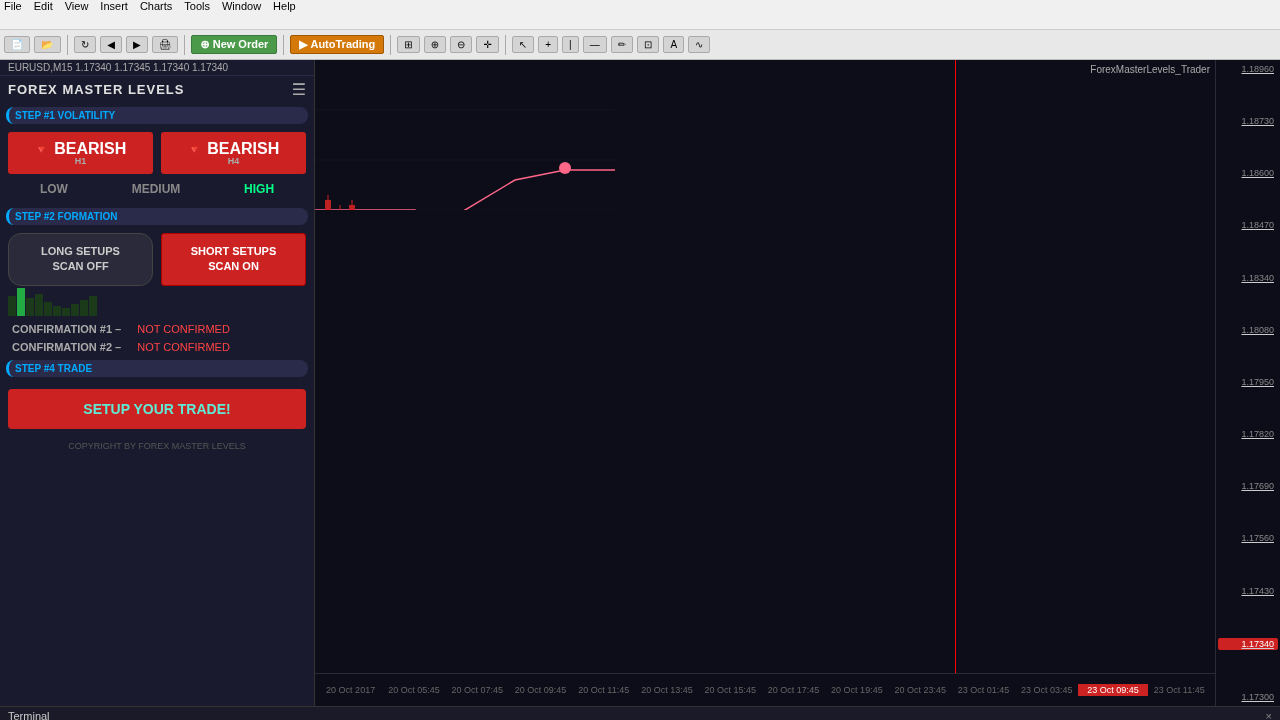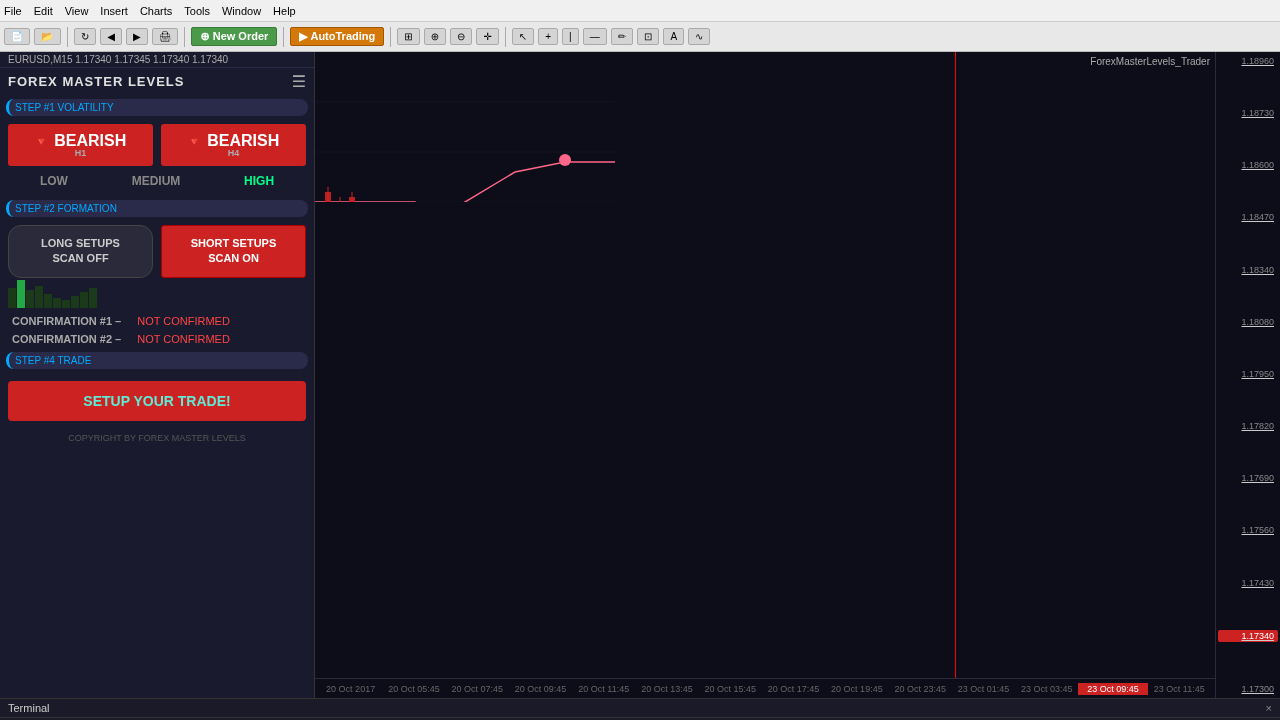--- a/index.html
+++ b/index.html
@@ -1,19 +1,19 @@
 <!DOCTYPE html>
 <html><head>
   <meta charset="utf-8">
   <style>
     * { box-sizing: border-box; margin: 0; padding: 0; }
     body { background: #1a1a2e; color: #ccc; font-family: 'Segoe UI', Arial, sans-serif; font-size: 11px; width: 1280px; height: 720px; overflow: hidden; }
 
     
-    #menubar { background: #f0f0f0; height: 22px; display: flex; align-items: center; padding: 0 4px; gap: 12px; border-bottom: 1px solid #ccc; }
+    #menubar { background: #f0f0f0; height: 30px; display: flex; padding: 0 4px; gap: 12px; border-bottom: 1px solid #ccc; }
     #menubar span { font-size: 11px; color: #000; cursor: default; }
     #menubar span:data-interactable { cursor: pointer; }
 
     
     #toolbar { background: #e8e8e8; height: 30px; display: flex; align-items: center; padding: 0 4px; gap: 4px; border-bottom: 1px solid #bbb; }
     .tb-btn { background: #d4d4d4; border: 1px solid #aaa; padding: 2px 6px; font-size: 10px; cursor: pointer; border-radius: 2px; display: flex; align-items: center; gap: 2px; }
     .tb-btn-green { background: #4a9a4a; color: white; border: 1px solid #3a7a3a; border-radius: 2px; padding: 2px 8px; font-size: 11px; font-weight: bold; cursor: pointer; }
     .tb-btn-orange { background: #d4780a; color: white; border: 1px solid #a05800; border-radius: 2px; padding: 2px 8px; font-size: 11px; font-weight: bold; cursor: pointer; }
     .tb-sep { width: 1px; height: 20px; background: #aaa; margin: 0 2px; }
 
@@ -24,21 +24,21 @@
     #left-panel { width: 315px; background: #1a1a2e; border-right: 1px solid #333; flex-shrink: 0; display: flex; flex-direction: column; }
 
     .panel-header { background: #1a1a2e; padding: 4px 8px; display: flex; align-items: center; justify-content: space-between; }
     .panel-title { color: #e0e0e0; font-size: 13px; font-weight: bold; letter-spacing: 1px; }
     .panel-menu { color: #aaa; cursor: pointer; font-size: 16px; }
 
     
     #symbol-bar { background: #1a1a2e; padding: 2px 8px; font-size: 10px; color: #aaa; border-bottom: 1px solid #2a2a4a; }
 
     
-    .section-label { background: #2a2a4a; color: #00aaff; font-size: 10px; font-weight: normal; padding: 3px 6px; margin: 4px 6px 4px 6px; border-left: 3px solid #00aaff; border-radius: 8px; }
+    .section-label { background: #2a2a4a; color: #00aaff; font-size: 10px; font-weight: bold; padding: 3px 6px; margin: 4px 6px 4px 6px; border-left: 3px solid #00aaff; border-radius: 8px; }
 
     .bearish-row { display: flex; gap: 8px; padding: 4px 8px; }
     .bearish-btn { flex: 1; background: #cc2222; color: white; font-size: 16px; font-weight: bold; padding: 8px 4px; text-align: center; border: none; border-radius: 3px; cursor: pointer; position: relative; }
     .bearish-label { font-size: 9px; color: #aaa; text-align: center; margin-top: -2px; }
 
     .volatility-row { display: flex; justify-content: space-around; padding: 4px 8px 8px 8px; }
     .vol-item { text-align: center; font-size: 12px; font-weight: bold; cursor: pointer; }
     .vol-low { color: #888; }
     .vol-med { color: #888; }
     .vol-high { color: #00ff88; }
@@ -358,21 +358,21 @@
       <span class="price-tick" data-interactable="false">1.18080</span>
       <span class="price-tick" data-interactable="false">1.17950</span>
       <span class="price-tick" data-interactable="false">1.17820</span>
       <span class="price-tick" data-interactable="false">1.17690</span>
       <span class="price-tick" data-interactable="false">1.17560</span>
       <span class="price-tick" data-interactable="false">1.17430</span>
       <span class="price-tick-highlight" data-interactable="false">1.17340</span>
       <span class="price-tick" data-interactable="false">1.17300</span>
     </div>
 
-    <div id="time-axis" data-interactable="false" style="position:absolute;bottom:0;left:0;right:65px;height:20px;background:#0d0d1a;border-top:1px solid #2a2a3a;display:flex;align-items:center;overflow:hidden;">
+    <div id="time-axis" data-interactable="false" style="position:absolute;bottom:0;left:0;right:65px;height:33px;background:#0d0d1a;border-top:1px solid #2a2a3a;display:flex;align-items:center;overflow:hidden;">
       <span class="time-tick" data-interactable="false">20 Oct 2017</span>
       <span class="time-tick" data-interactable="false">20 Oct 05:45</span>
       <span class="time-tick" data-interactable="false">20 Oct 07:45</span>
       <span class="time-tick" data-interactable="false">20 Oct 09:45</span>
       <span class="time-tick" data-interactable="false">20 Oct 11:45</span>
       <span class="time-tick" data-interactable="false">20 Oct 13:45</span>
       <span class="time-tick" data-interactable="false">20 Oct 15:45</span>
       <span class="time-tick" data-interactable="false">20 Oct 17:45</span>
       <span class="time-tick" data-interactable="false">20 Oct 19:45</span>
       <span class="time-tick" data-interactable="false">20 Oct 23:45</span>

